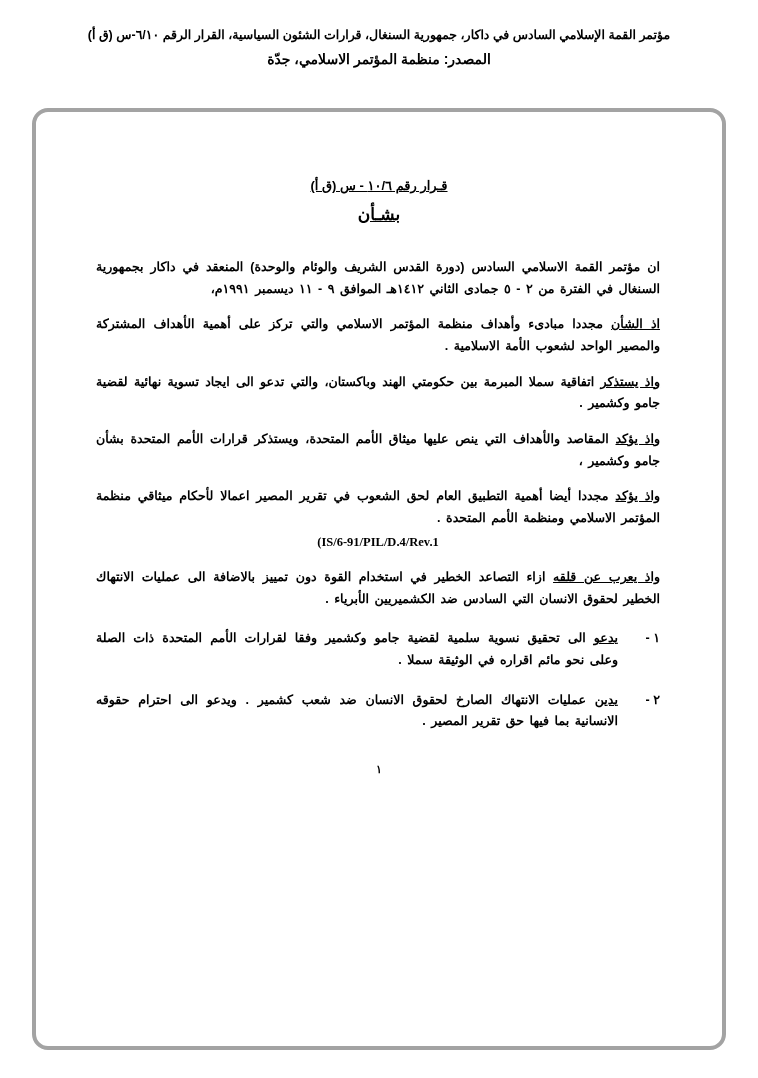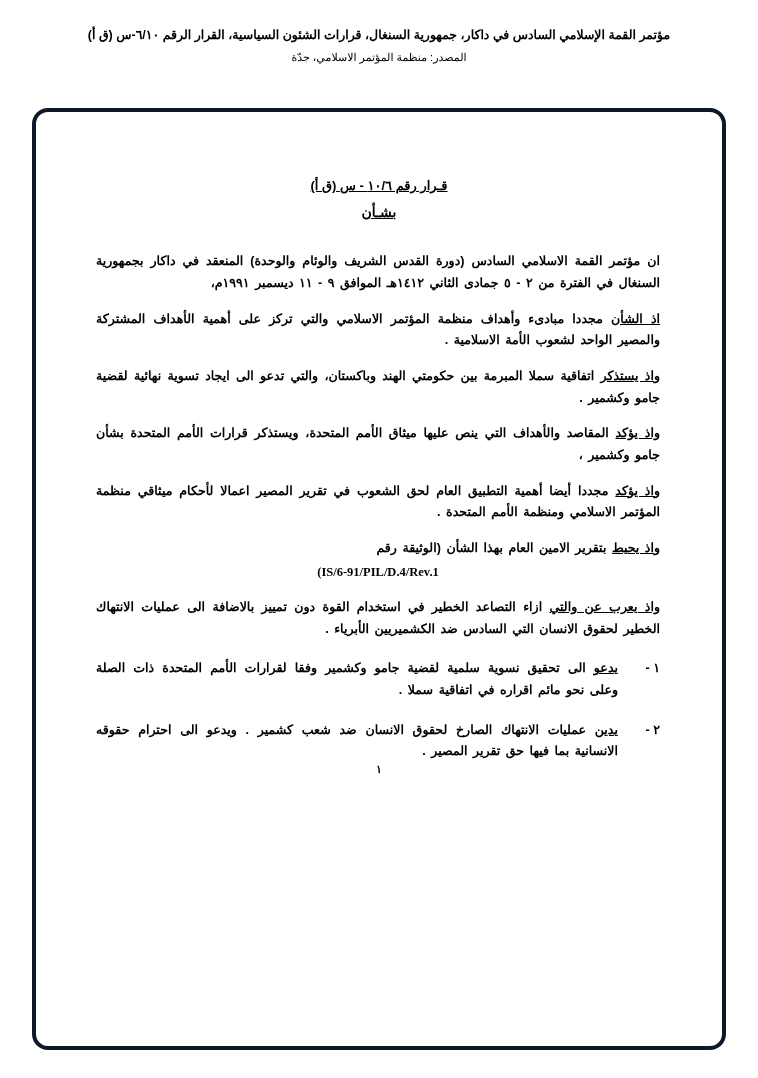--- a/index.html
+++ b/index.html
@@ -30,34 +30,34 @@
     padding: 26px 34px 0 34px;
   }
   .doc-header .title-line {
     font-size: 12.5px;
     font-weight: bold;
     line-height: 1.5;
     letter-spacing: 0px;
     direction: rtl;
   }
   .doc-header .source-line {
-    font-size: 11px;
-    font-weight: normal;
+    font-size: 14px;
+    font-weight: bold;
     margin-top: 6px;
     direction: rtl;
   }
 
   
   .frame {
     position: absolute;
     top: 108px;
     right: 32px;
     left: 32px;
     height: 942px;
-    border: 4px solid #0f172a;
+    border: 4px solid #a3a3a3;
     border-radius: 16px;
     box-sizing: border-box;
     background: #ffffff;
   }
 
   .content {
     position: absolute;
     top: 52px;
     right: 46px;
     left: 46px;
@@ -81,21 +81,21 @@
   }
   .res-head .subject {
     font-size: 12px;
     font-weight: bold;
     text-decoration: underline;
     letter-spacing: 1px;
     line-height: 1.9;
     display: inline-block;
   }
   .res-head .subject-label {
-    font-size: 14px;
+    font-size: 17px;
     font-weight: bold;
     text-decoration: underline;
     letter-spacing: 1px;
     display: inline-block;
     line-height: 1.9;
   }
 
   
   .para {
     font-size: 12.6px;
@@ -192,34 +192,31 @@
       </p>
 
       <p class="para">
         <span class="lead">واذ يؤكد</span><span> المقاصد والأهداف التي ينص عليها ميثاق الأمم المتحدة، ويستذكر قرارات الأمم المتحدة بشأن جامو وكشمير ،</span>
       </p>
 
       <p class="para">
         <span class="lead">واذ يؤكد</span><span> مجددا أيضا أهمية التطبيق العام لحق الشعوب في تقرير المصير اعمالا لأحكام ميثاقي منظمة المؤتمر الاسلامي ومنظمة الأمم المتحدة .</span>
       </p>
 
-      <p class="para">
-        <span class="lead">واذ يحيط</span><span> بتقرير الامين العام بهذا الشأن (الوثيقة رقم</span>
-      </p>
 
       <p class="para center-ltr">(IS/6-91/PIL/D.4/Rev.1</p>
 
       <p class="para">
-        <span class="lead">واذ يعرب عن والتي</span><span> ازاء التصاعد الخطير في استخدام القوة دون تمييز بالاضافة الى عمليات الانتهاك الخطير لحقوق الانسان التي السادس ضد الكشميريين الأبرياء .</span>
+        <span class="lead">واذ يعرب عن قلقه</span><span> ازاء التصاعد الخطير في استخدام القوة دون تمييز بالاضافة الى عمليات الانتهاك الخطير لحقوق الانسان التي السادس ضد الكشميريين الأبرياء .</span>
       </p>
 
       <div class="clause">
         <div class="num">١ -</div>
         <div class="body">
-          <span class="lead">يدعو</span><span> الى تحقيق نسوية سلمية لقضية جامو وكشمير وفقا لقرارات الأمم المتحدة ذات الصلة وعلى نحو مائم اقراره في اتفاقية سملا .</span>
+          <span class="lead">يدعو</span><span> الى تحقيق نسوية سلمية لقضية جامو وكشمير وفقا لقرارات الأمم المتحدة ذات الصلة وعلى نحو مائم اقراره في الوثيقة سملا .</span>
         </div>
       </div>
 
       <div class="clause">
         <div class="num">٢ -</div>
         <div class="body">
           <span class="lead">يدين</span><span> عمليات الانتهاك الصارخ لحقوق الانسان ضد شعب كشمير . ويدعو الى احترام حقوقه الانسانية بما فيها حق تقرير المصير .</span>
         </div>
       </div>
 

